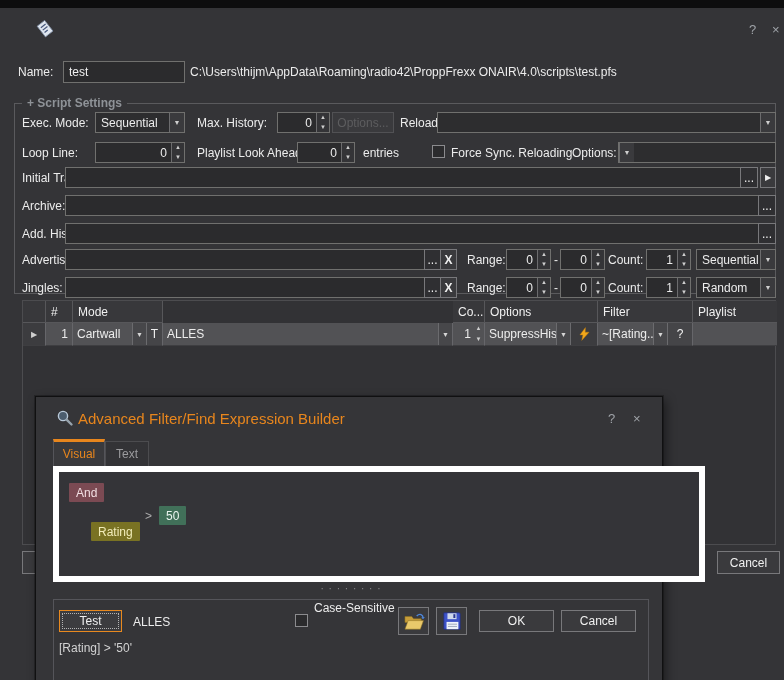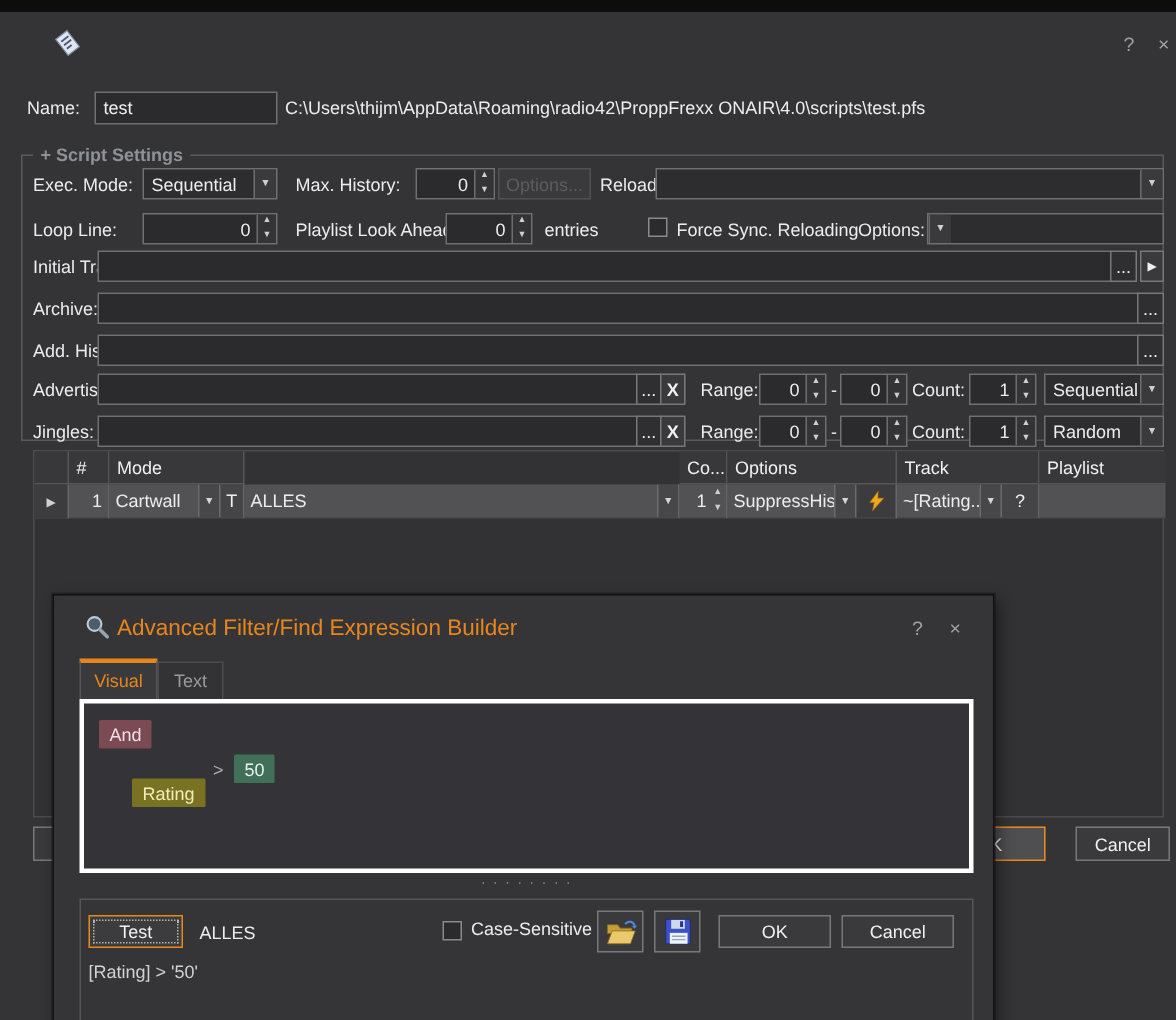--- a/index.html
+++ b/index.html
@@ -199,21 +199,21 @@
     <span class="ctext">Random</span>
     <span class="carr">▼</span>
   </div>
 
   <div id="grid">
     <div class="ghead" style="left:0;width:23px;"></div>
     <div class="ghead" style="left:23px;width:27px;">#</div>
     <div class="ghead" style="left:50px;width:90px;">Mode</div>
     <div class="ghead" style="left:430px;width:32px;">Co...</div>
     <div class="ghead" style="left:462px;width:113px;">Options</div>
-    <div class="ghead" style="left:575px;width:95px;">Track</div>
+    <div class="ghead" style="left:575px;width:95px;">Filter</div>
     <div class="ghead" style="left:670px;width:84px;border-right:none;">Playlist</div>
 
     <div class="gcell" style="left:0;width:23px;background:#3c3c3f;">
       <span class="gtext" style="justify-content:center;font-size:8px;color:#cfcfcf;">▶</span>
     </div>
     <div class="gcell" style="left:23px;width:27px;">
       <span class="gtext" style="justify-content:flex-end;">1</span>
     </div>
     <div class="gcell" style="left:50px;width:90px;">
       <span class="gtext">Cartwall</span>
@@ -259,34 +259,34 @@
         <line x1="10.6" y1="10.6" x2="15.5" y2="15.5" stroke="#97a3ad" stroke-width="2.4" stroke-linecap="round"></line>
       </svg>
     </span>
     <span class="titletext rel" style="left:42px;top:13px;color:#e8861d;">Advanced Filter/Find Expression Builder</span>
     <span class="winctl rel" style="left:572px;top:14px;">?</span>
     <span class="winctl rel" style="left:597px;top:14px;">×</span>
 
     <div class="tab active" style="left:17px;top:42px;width:52px;height:27px;">Visual</div>
     <div class="tab inactive" style="left:69px;top:44px;width:44px;height:25px;">Text</div>
 
-    <div class="rel" style="left:17px;top:69px;width:596px;height:116px;border:3px solid #ffffff;background:#343438;">
+    <div class="rel" style="left:17px;top:69px;width:652px;height:116px;border:6px solid #ffffff;background:#343438;">
       <span class="chip" style="left:10px;top:11px;background:#7b4a53;color:#f2dfe3;">And</span>
       <span class="chip" style="left:32px;top:50px;background:#797223;color:#f1ecb8;">Rating</span>
       <span class="chip" style="left:84px;top:34px;padding:0 2px;color:#adadad;background:transparent;">&gt;</span>
       <span class="chip" style="left:100px;top:34px;background:#417059;color:#eaf4ef;">50</span>
     </div>
 
     <div class="rel" style="left:240px;top:186px;width:150px;text-align:center;font-size:10px;color:#8c8c8f;letter-spacing:1px;">· · · · · · · ·</div>
 
     <div class="rel" style="left:17px;top:202px;width:596px;height:98px;border:1px solid #55555a;"></div>
     <div class="btn rel" style="left:23px;top:213px;width:63px;height:22px;background:#3c3c3f;border:1px solid #e8891f;outline:1px dotted #b4b4b4;outline-offset:-4px;">Test</div>
     <span class="lbl rel" style="left:97px;top:218px;">ALLES</span>
     <span class="chk rel" style="left:259px;top:217px;"></span>
-    <span class="lbl rel" style="left:278px;top:215px;">Case-Sensitive</span>
+    <span class="lbl rel" style="left:278px;top:204px;">Case-Sensitive</span>
     <div class="btn rel" style="left:362px;top:210px;width:31px;height:28px;">
       <svg width="22" height="19" viewBox="0 0 24 21">
         <path d="M2 5 h7.5 l2 2.5 H20 v4 H2z" fill="#c79d3a" stroke="#8a6d1e" stroke-width="0.6"></path>
         <path d="M2 19 L5.5 9.5 H22.5 L19 19z" fill="#e9c96b" stroke="#8a6d1e" stroke-width="0.6"></path>
         <path d="M15 4.5 c3.5 -3.5 7 -1.5 7 2" fill="none" stroke="#4e86d8" stroke-width="1.6"></path>
         <path d="M20 6 l2 2 l2 -2.5z" fill="#4e86d8"></path>
       </svg>
     </div>
     <div class="btn rel" style="left:400px;top:210px;width:31px;height:28px;">
       <svg width="20" height="20" viewBox="0 0 22 22">

